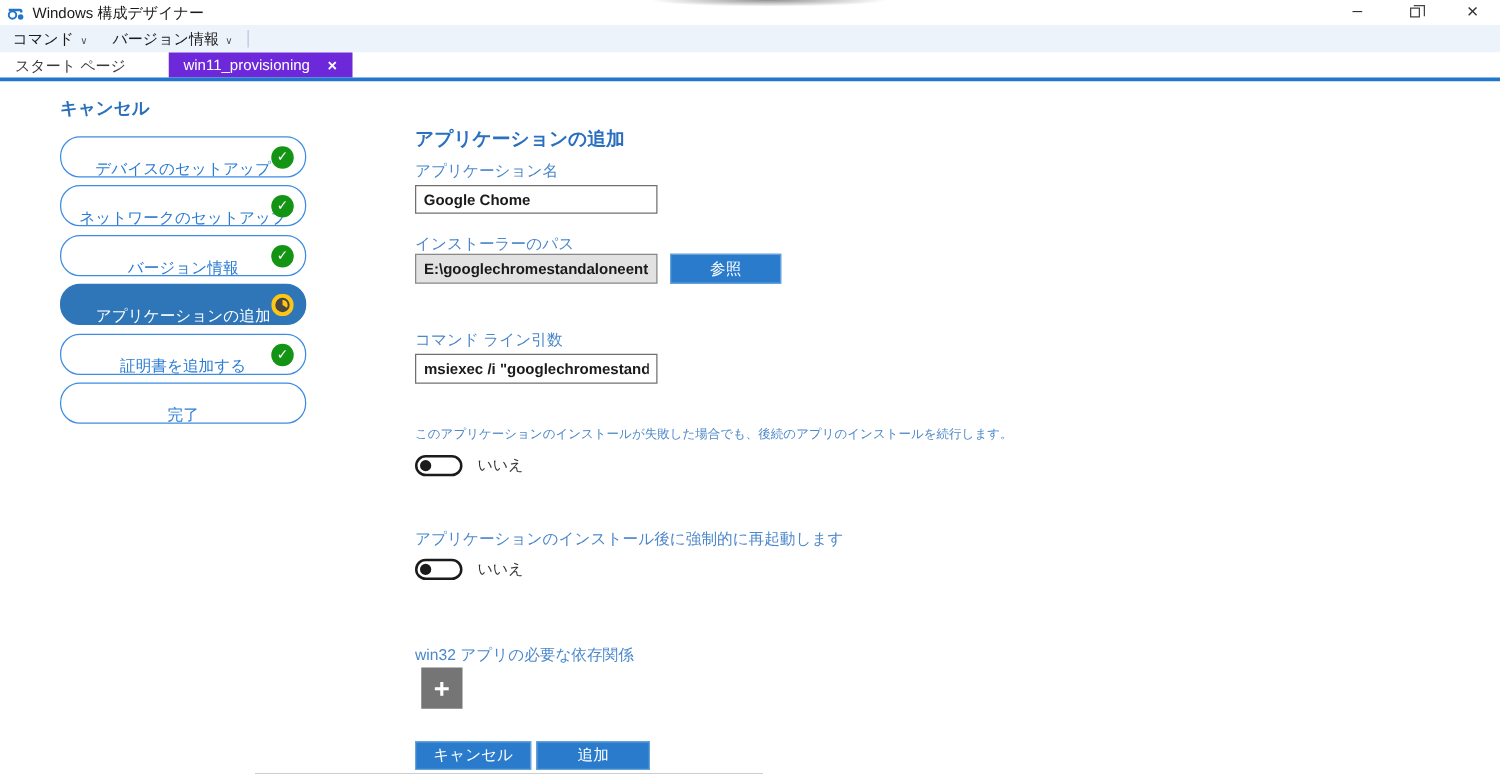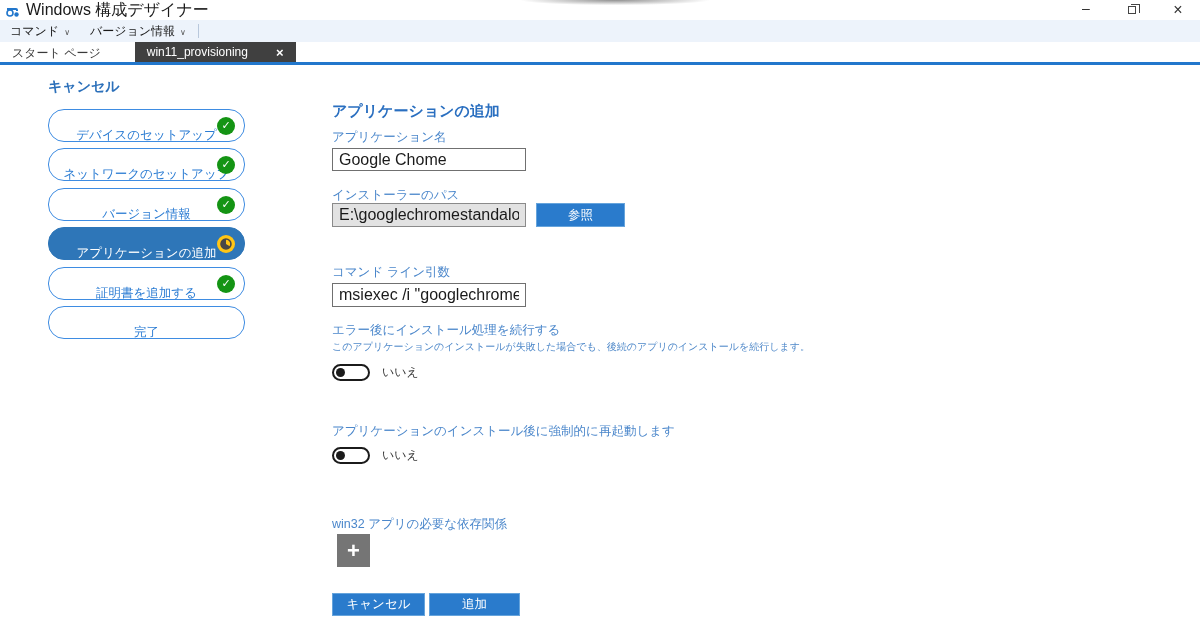--- a/index.html
+++ b/index.html
@@ -2,59 +2,59 @@
 <html><head>
 <meta charset="utf-8">
 <style>
   html,body{margin:0;padding:0;background:#888;}
   *{box-sizing:border-box;font-family:"Liberation Sans","DejaVu Sans",sans-serif;}
   #app{position:relative;width:1200px;height:619px;background:#fff;overflow:hidden;}
 
   
   .titlebar{position:absolute;left:0;top:0;width:1200px;height:20px;background:#fff;display:flex;align-items:center;}
   .app-icon{margin-left:6px;width:14px;height:12px;display:inline-block;}
-  .title-text{margin-left:6px;font-size:16px;color:#1a1a1a;}
+  .title-text{margin-left:6px;font-size:12px;color:#1a1a1a;}
   .win-controls{position:absolute;right:10px;top:0;height:20px;display:flex;align-items:center;gap:22px;}
   .wc{width:24px;height:18px;display:flex;align-items:center;justify-content:center;font-size:13px;color:#333;cursor:default;}
   .wc.minimize{font-size:14px;padding-bottom:4px;}
   .restore-glyph{position:relative;width:8px;height:8px;border:1px solid #444;background:#fff;}
   .restore-glyph::before{content:"";position:absolute;left:2px;top:-3px;width:8px;height:8px;border:1px solid #444;border-bottom:none;border-left:none;}
   .artifact{position:absolute;left:500px;top:0;width:230px;height:7px;
     background:radial-gradient(ellipse 55% 100% at 50% 0%,rgba(70,70,70,.6),rgba(70,70,70,0) 75%);}
 
   
   .menubar{position:absolute;left:0;top:20px;width:1200px;height:22px;background:#edf3fb;display:flex;align-items:center;}
   .menu-item{display:flex;align-items:center;gap:5px;padding:0 10px;height:100%;font-size:12px;color:#1a1a1a;cursor:default;}
   .chev{font-size:8px;color:#555;transform:translateY(1px);}
   .menu-divider{width:1px;height:14px;background:#b9c8dc;margin-left:2px;}
 
   
   .tabrow{position:absolute;left:0;top:42px;width:1200px;height:20px;background:#fff;display:flex;align-items:stretch;}
   .tab-start{display:flex;align-items:flex-end;padding:0 12px;font-size:12px;color:#3a3a3a;}
-  .tab-active{margin-left:22px;display:flex;align-items:center;gap:28px;padding:0 12px;background:#404040;color:#fff;font-size:12px;}
+  .tab-active{margin-left:22px;display:flex;align-items:center;gap:14px;padding:0 12px;background:#6d28d9;color:#fff;font-size:12px;}
   .tab-close{font-size:13px;font-weight:bold;color:#fff;line-height:1;cursor:default;}
   .accent-line{position:absolute;left:0;top:62px;width:1200px;height:3px;background:#2277cc;}
 
   
   .sidebar-heading{position:absolute;left:48px;top:78px;font-size:14px;font-weight:bold;color:#2c70ba;}
   .step{position:absolute;left:48px;width:197px;height:33px;border:1.5px solid #3e8ce2;border-radius:16px;
         background:#fff;display:flex;align-items:center;justify-content:center;cursor:default;}
   .step-label{font-size:12.5px;color:#2b7cd3;margin-top:20px;}
   .step .status{position:absolute;right:9px;top:50%;transform:translateY(-50%);width:18px;height:18px;}
   .check-circle{width:18px;height:18px;border-radius:50%;background:#149414;color:#fff;font-size:11px;font-weight:bold;
         display:flex;align-items:center;justify-content:center;}
   .step.current{background:#2e76b8;border-color:#2e76b8;}
   .step.current .step-label{color:#fff;}
   .s0{top:109px}.s1{top:148px}.s2{top:188px}.s3{top:227px}.s4{top:267px}.s5{top:306px}
 
   
   .main-title{position:absolute;left:332px;top:102px;font-size:15px;font-weight:bold;color:#2a6fc0;}
   .field-label{position:absolute;left:332px;font-size:12.5px;color:#4b87cb;}
   .txt-input{position:absolute;left:332px;width:194px;height:23px;border:1px solid #707070;background:#fff;
-        font-size:16px;color:#1a1a1a;padding:0 6px;white-space:nowrap;overflow:hidden;}
+        font-size:12px;color:#1a1a1a;padding:0 6px;white-space:nowrap;overflow:hidden;font-weight:bold;}
   .txt-input.gray{background:#e2e2e2;border-color:#8a8a8a;height:24px;}
   .btn-blue{position:absolute;background:#2a7bcc;border:1px solid #66a4dc;color:#fff;font-size:12.5px;
         display:flex;align-items:center;justify-content:center;cursor:default;text-align:right;}
   .desc{position:absolute;left:332px;font-size:10px;color:#4e88c9;}
   .toggle-row{position:absolute;left:332px;display:flex;align-items:center;gap:12px;}
   .toggle{position:relative;width:38px;height:17px;border:2px solid #1b1b1b;border-radius:10px;background:#fff;cursor:default;}
   .toggle .knob{position:absolute;left:2px;top:2px;width:9px;height:9px;border-radius:50%;background:#1b1b1b;}
   .toggle-label{font-size:12px;color:#333;}
   .plus-btn{position:absolute;left:337px;top:534px;width:33px;height:33px;background:#757575;color:#fff;
         font-size:22px;font-weight:bold;display:flex;align-items:center;justify-content:center;cursor:default;}
@@ -151,21 +151,20 @@
   <div class="field-label" style="top:129px;">アプリケーション名</div>
   <input class="txt-input" style="top: 148px;" value="Google Chome">
 
   <div class="field-label" style="top:187px;">インストーラーのパス</div>
   <input class="txt-input gray" style="top: 203px;" readonly="" value="E:\googlechromestandaloneenterpr...">
   <div class="btn-blue" style="left:536px;top:203px;width:89px;height:24px;">参照</div>
 
   <div class="field-label" style="top:264px;">コマンド ライン引数</div>
   <input class="txt-input" style="top: 283px; height: 24px;" value="msiexec /i &quot;googlechromestandalonee">
 
-  <div class="field-label" style="top:322px;">エラー後にインストール処理を続行する</div>
   <div class="desc" style="top:340px;">このアプリケーションのインストールが失敗した場合でも、後続のアプリのインストールを続行します。</div>
   <div class="toggle-row" style="top:364px;">
     <div class="toggle">
         <span class="knob"></span>
       </div>
     <span class="toggle-label">いいえ</span>
   </div>
 
   <div class="field-label" style="top:423px;">アプリケーションのインストール後に強制的に再起動します</div>
   <div class="toggle-row" style="top:447px;">

